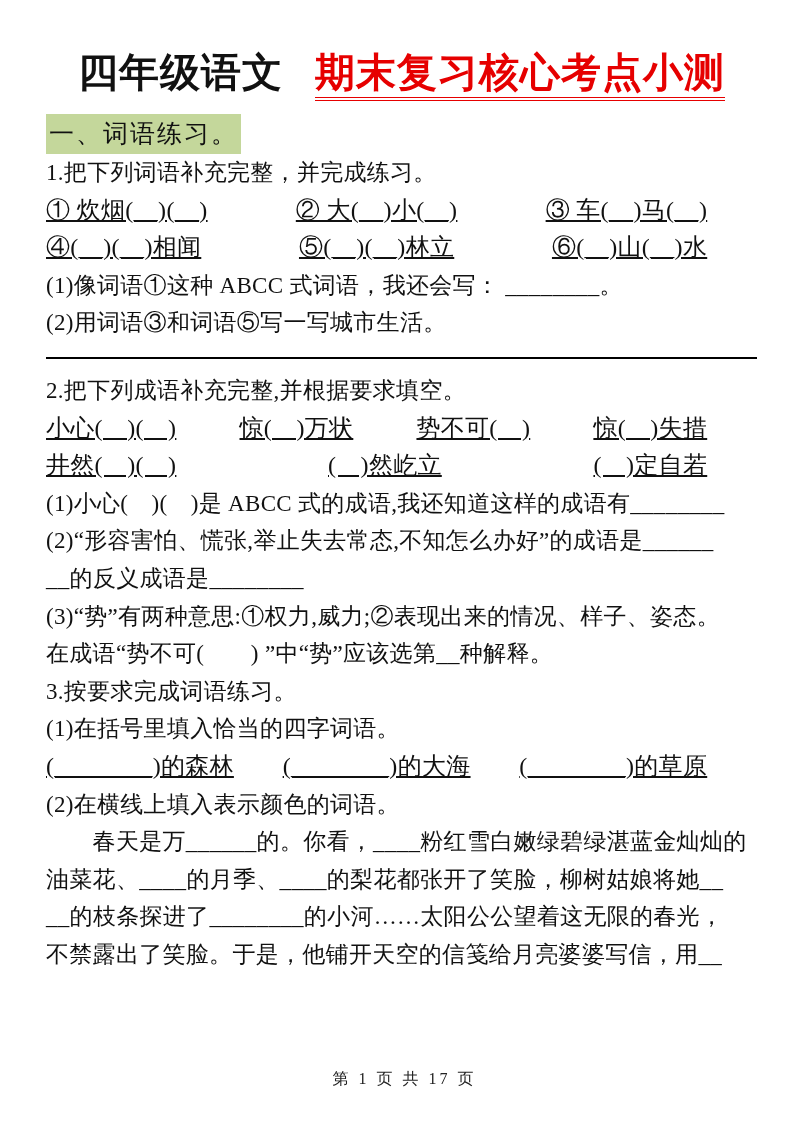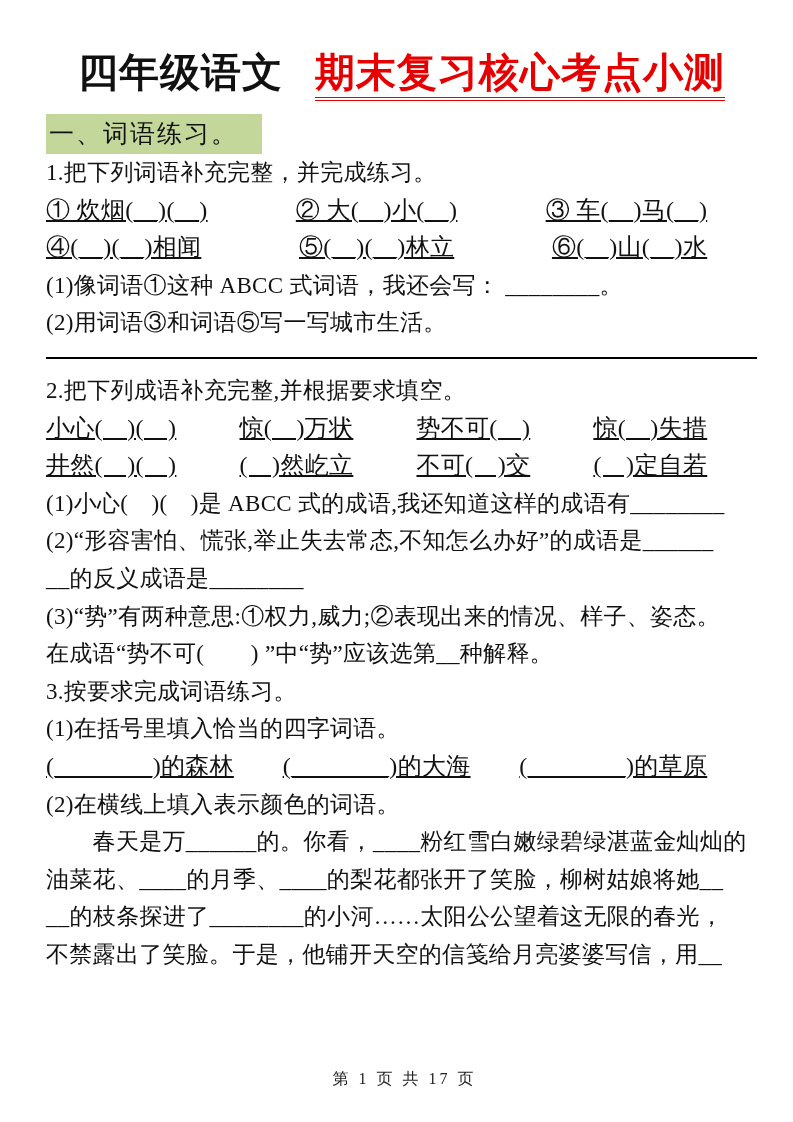--- a/index.html
+++ b/index.html
@@ -27,21 +27,21 @@
     border-bottom: 4px double #e60000;
     padding-bottom: 2px;
     margin-left: 32px;
   }
   .heading-wrap { margin-top: 16px; }
   .section-heading {
     display: inline-block;
     background: #c4d79b;
     font-size: 25px;
     line-height: 1.2;
-    padding: 5px 24px 5px 3px;
+    padding: 5px 3px 5px 3px;
     letter-spacing: 2px;
   }
   .line {
     font-size: 23px;
     line-height: 37.6px;
     white-space: pre;
     letter-spacing: 0.3px;
   }
   .flex-row {
     display: flex;
@@ -109,21 +109,20 @@
     <div class="flex-row">
       <span>小心(　)(　)</span>
       <span>惊(　)万状</span>
       <span>势不可(　)</span>
       <span>惊(　)失措</span>
     </div>
 
     <div class="flex-row">
       <span>井然(　)(　)</span>
       <span>(　)然屹立</span>
-      <span>不可(　)交</span>
       <span>(　)定自若</span>
     </div>
 
     <div class="line">(1)小心(　)(　)是 ABCC 式的成语,我还知道这样的成语有________</div>
     <div class="line">(2)“形容害怕、慌张,举止失去常态,不知怎么办好”的成语是______</div>
     <div class="line">__的反义成语是________</div>
     <div class="line">(3)“势”有两种意思:①权力,威力;②表现出来的情况、样子、姿态。</div>
     <div class="line">在成语“势不可(　　) ”中“势”应该选第__种解释。</div>
 
     <div class="line">3.按要求完成词语练习。</div>

